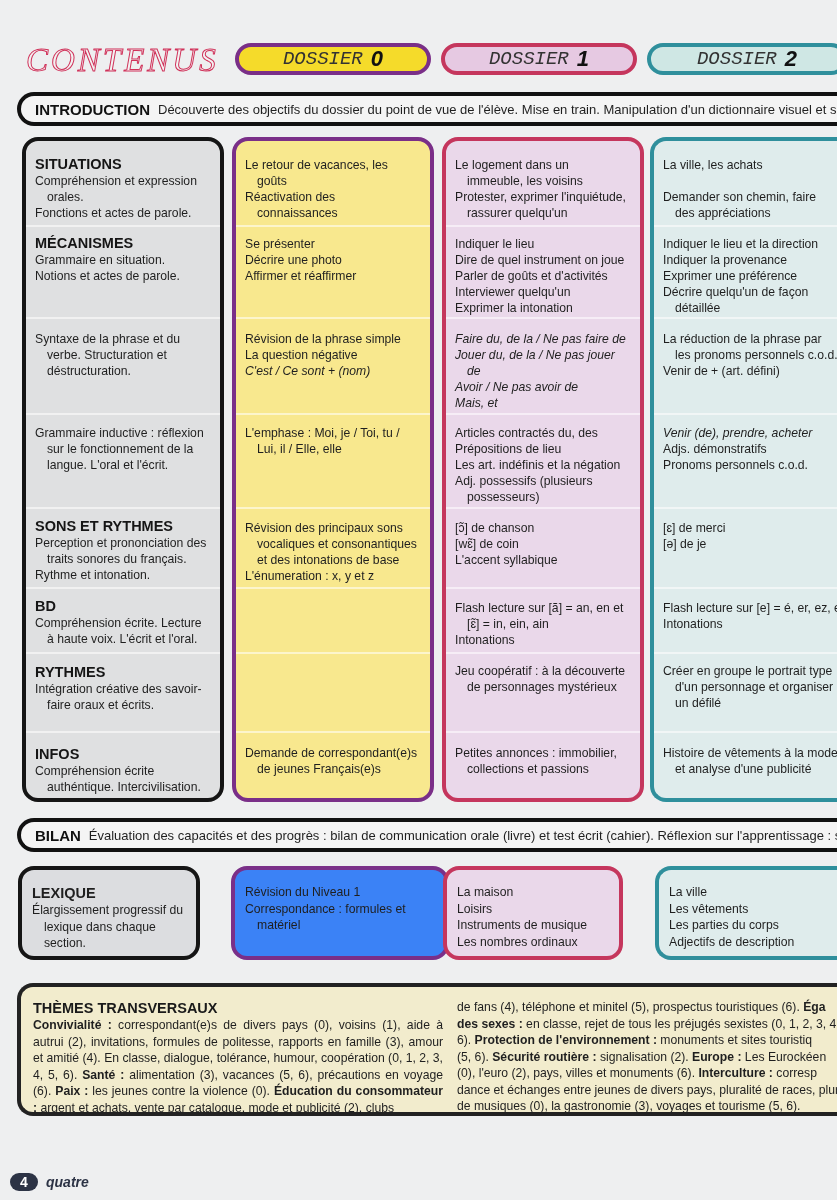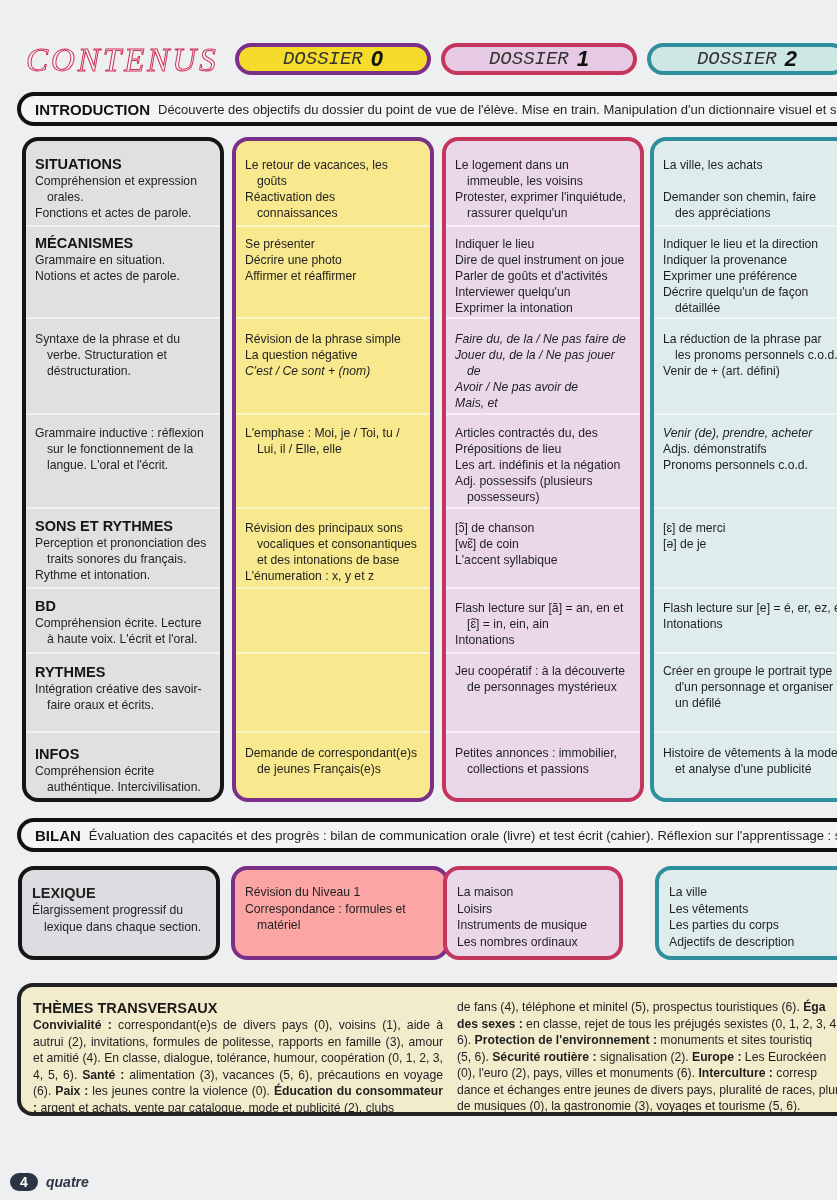--- a/index.html
+++ b/index.html
@@ -59,22 +59,22 @@
   .cell .it { font-style: italic; }
   .divider { position: absolute; left: 0; right: 0; height: 2px; background: rgba(255,255,255,0.55); }
 
   
   .lex {
     top: 866px; height: 94px; border-radius: 16px; box-sizing: border-box;
     padding: 14px 8px 0 10px; font-size: 12.2px; line-height: 16.5px;
   }
   .lex .line { display: block; padding-left: 12px; text-indent: -12px; }
   .lex .head { display:block; font-weight: bold; font-size: 14.5px; line-height: 18px; }
-  .lex-label { left: 18px; width: 202px; border: 4px solid #151515; background: #dcdde0; }
-  .lex-d0 { left: 231px; width: 218px; border: 4px solid #7a2f88; background: #fca5a5; }
+  .lex-label { left: 18px; width: 182px; border: 4px solid #151515; background: #dcdde0; }
+  .lex-d0 { left: 231px; width: 218px; border: 4px solid #7a2f88; background: #3b82f6; }
   .lex-d1 { left: 443px; width: 180px; border: 4px solid #c5365d; background: #ead8ea; }
   .lex-d2 { left: 655px; width: 200px; border: 4px solid #2f8f9c; border-right:none; background: #dfecec; border-radius:16px 0 0 16px; }
 
   
   .themes {
     left: 17px; top: 983px; width: 840px; height: 133px;
     border: 4px solid #222; border-right: none; border-radius: 16px 0 0 16px;
     background: #f2eccd; box-sizing: border-box; padding: 12px 0 0 12px;
     display: flex; gap: 14px; font-size: 12.2px; line-height: 16.5px; overflow: hidden;
   }

